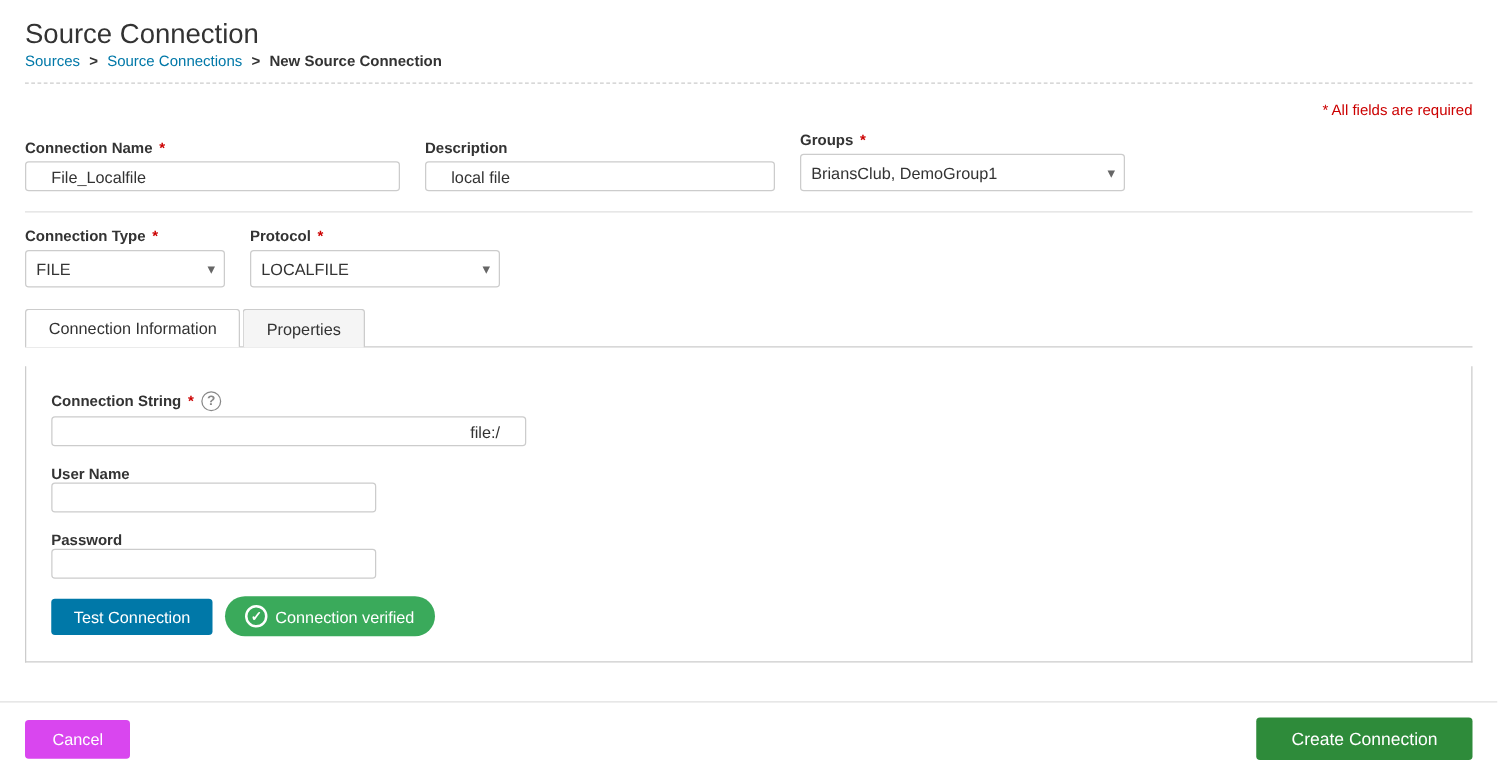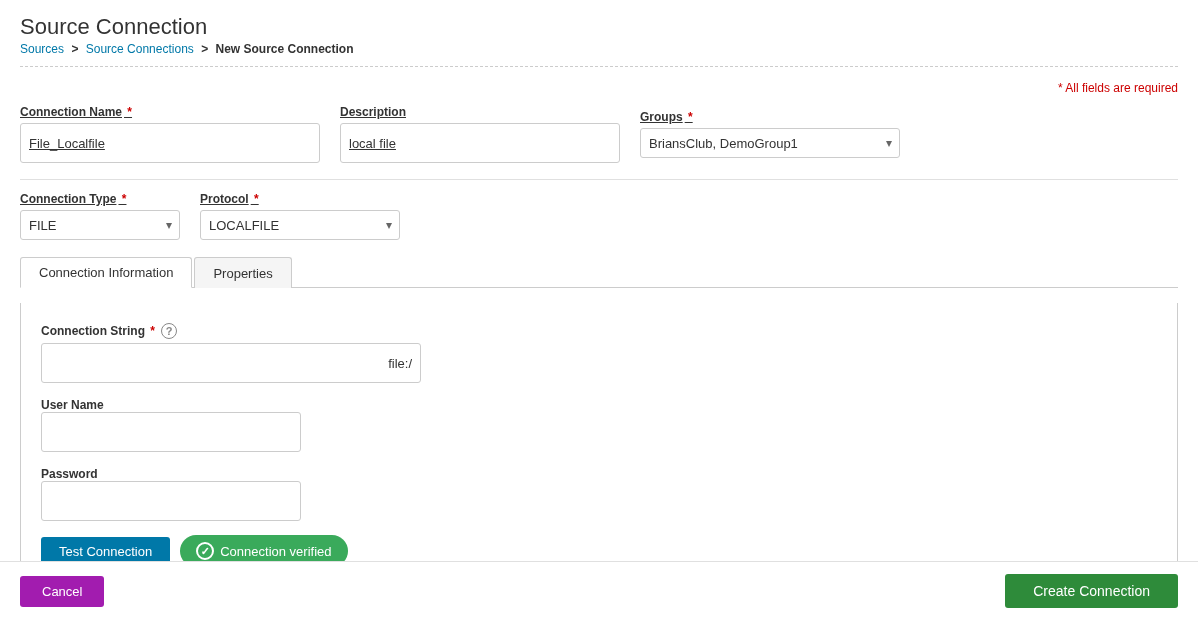--- a/index.html
+++ b/index.html
@@ -47,43 +47,42 @@
     .required-note {
       text-align: right;
       font-size: 12px;
       color: #c00;
       margin-bottom: 10px;
     }
     .form-row {
       display: flex;
       gap: 20px;
       margin-bottom: 16px;
-      align-items: center;
-      text-decoration: underline;
+      align-items: flex-end;
     }
     .form-group {
       display: flex;
       flex-direction: column;
     }
     .form-group.conn-name { flex: 0 0 300px; }
     .form-group.description { flex: 0 0 280px; }
     .form-group.groups { flex: 0 0 260px; }
     .form-group.conn-type { flex: 0 0 160px; }
     .form-group.protocol { flex: 0 0 200px; }
     label {
       font-size: 12px;
       font-weight: 600;
       margin-bottom: 4px;
       color: #333;
     }
     label .required-star { color: #c00; margin-left: 2px; }
     input[type="text"],
     input[type="password"] {
-      height: 40px;
-      padding: 4px 8px;
+      height: 24px;
+      padding: 4px 20px;
       border: 1px solid #ccc;
       border-radius: 3px;
       font-size: 13px;
       color: #333;
       outline: none;
     }
     .select-wrapper {
       position: relative;
       display: inline-block;
     }
@@ -218,21 +217,21 @@
     }
     .footer {
       border-top: 1px solid #e0e0e0;
       padding: 12px 20px;
       display: flex;
       justify-content: space-between;
       align-items: center;
       background: #fff;
     }
     .btn-cancel {
-      background: #a21caf;
+      background: #d946ef;
       color: #fff;
       border: none;
       border-radius: 3px;
       padding: 8px 22px;
       font-size: 13px;
       cursor: pointer;
     }
     .btn-create {
       background: #2e8b3a;
       color: #fff;

